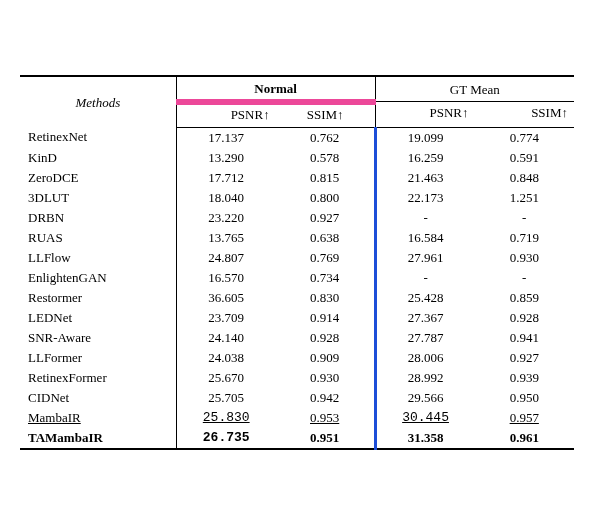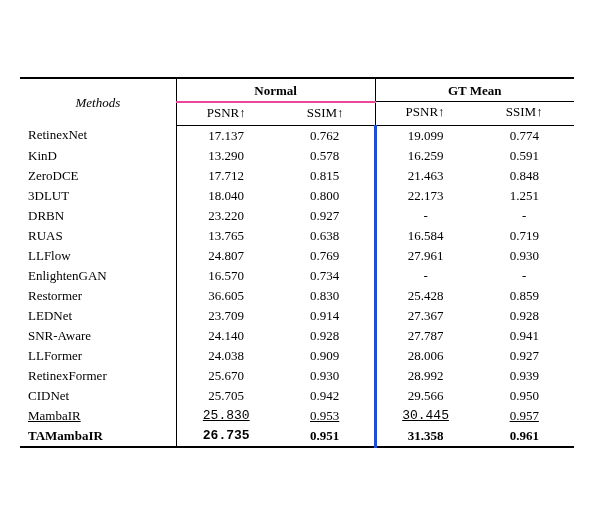--- a/index.html
+++ b/index.html
@@ -36,28 +36,28 @@
     }
     thead tr.header-group th.methods-header {
       border-right: 1px solid #000;
       vertical-align: middle;
       font-weight: normal;
       font-style: italic;
       text-align: center;
     }
     thead tr.header-group th.normal-header {
       border-right: 1px solid #000;
-      border-bottom: 2px solid #ec4899;
+      border-bottom: 6px solid #ec4899;
       margin-top: 28px;
     }
     thead tr.header-group th.gtmean-header {
       border-bottom: 1px solid #000;
     }
     thead tr.header-sub th.col-sub {
-      text-align: center;
+      text-align: right;
     }
     thead tr.header-sub th.col-sub-border {
       text-align: center;
       border-right: 1px solid #000;
     }
     tbody tr td {
       padding: 2px 8px;
       text-align: left;
     }
     tbody tr td:first-child {
@@ -74,21 +74,21 @@
   </style>
 </head>
 <body>
 
 <div class="table-wrapper">
   <table>
     <thead>
       <tr class="header-group">
         <th class="methods-header" rowspan="2">Methods</th>
         <th class="normal-header" colspan="2">Normal</th>
-        <th class="gtmean-header" colspan="2" style="font-weight:bold;text-align:center;">GT Mean</th>
+        <th class="gtmean-header" colspan="2" style="font-weight:normal;text-align:center;">GT Mean</th>
       </tr>
       <tr class="header-sub">
         <th class="col-sub">PSNR↑</th>
         <th class="col-sub-border">SSIM↑</th>
         <th class="col-sub">PSNR↑</th>
         <th class="col-sub">SSIM↑</th>
       </tr>
     </thead>
     <tbody id="table-body">
     <tr>

